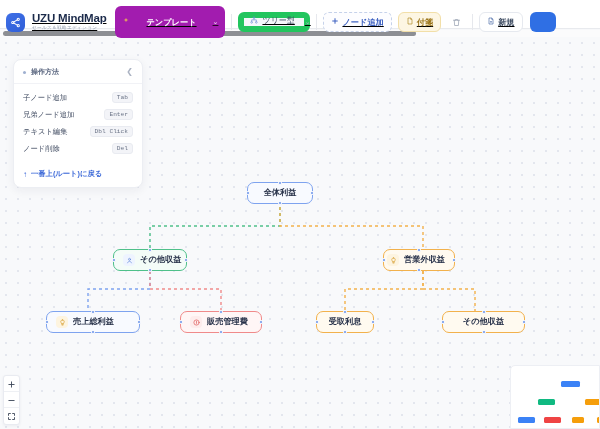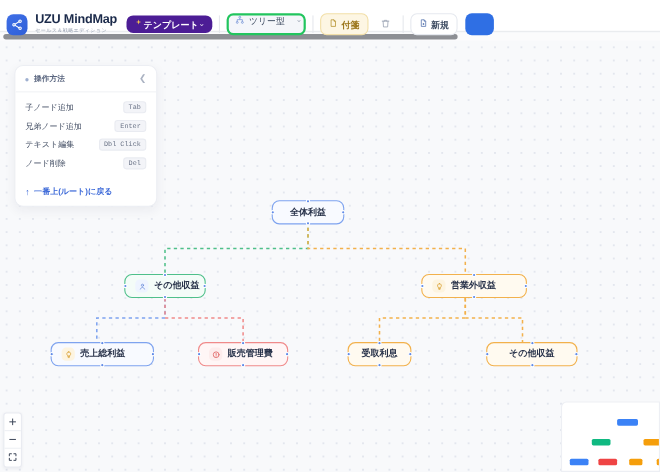--- a/index.html
+++ b/index.html
@@ -12,44 +12,45 @@
   .app { position:relative; width:600px; height:429px; overflow:hidden; }
 
   
   .toolbar {
     position:absolute; top:0; left:0; width:600px; height:29px;
     background:#ffffff;
     border-bottom:1px solid #e8eaee;
     display:flex; align-items:center; gap:6px;
     padding:16px 4px 0 6px;
     z-index:30;
+    text-decoration:underline;
   }
   .logo-icon {
     width:19px; height:19px; border-radius:6px;
     background:linear-gradient(145deg,#3f6fe6,#2f5fd8);
     display:flex; align-items:center; justify-content:center;
     flex:0 0 auto;
   }
   .brand { display:flex; flex-direction:column; justify-content:center; line-height:1; margin-left:1px; flex:0 0 auto;}
   .brand-title { font-size:11.5px; font-weight:700; color:#1b2a4a; letter-spacing:-0.2px; }
   .brand-sub { font-size:4.6px; color:#9aa3b3; letter-spacing:0.35px; margin-top:1.5px; }
 
   .btn-dark {
-    display:flex; align-items:center; gap:0;
-    height:16px; padding:0 7px; border-radius:6px;
-    background:#4c1d95; color:#ffffff;
+    display:flex; align-items:center; gap:16px;
+    height:32px; padding:0 7px; border-radius:6px;
+    background:#a21caf; color:#ffffff;
     font-size:8.2px; font-weight:700; white-space:nowrap;
     flex:0 0 auto; margin-left:3px;
   }
   .sep { width:1px; height:16px; background:#e6e8ed; flex:0 0 auto; }
 
   .select {
-    display:flex; align-items:flex-start; gap:4px;
+    display:flex; align-items:flex-end; gap:4px;
     height:20px; padding:0 6px; border-radius:6px;
-    background:#f4f6fa; border:2px solid #22c55e;
+    background:#f4f6fa; border:6px solid #22c55e;
     font-size:8px; color:#3c4a60; white-space:nowrap;
     flex:0 0 auto;
   }
   .select .caret { margin-left:auto; padding-left:6px; color:#a6aebd; font-size:7px; }
   .select.w1 { width:72px; }
   .select.w2 { width:68px; }
 
   .btn-outline {
     display:flex; align-items:center; gap:3px;
     height:20px; padding:0 7px; border-radius:6px;
@@ -233,20 +234,28 @@
           <path d="M12 7.6v4M12 11.6H5v4.8M12 11.6h7v4.8"></path>
         </svg>
       </span>
       <span>ツリー型</span>
       <span class="caret">⌄</span>
     </div>
 
 
     <div class="sep"></div>
 
+    <div class="btn-outline">
+      <span>
+        <svg width="8" height="8" viewBox="0 0 24 24" fill="none" stroke="#3b5fc0" stroke-width="3" stroke-linecap="round">
+          <path d="M12 5v14M5 12h14"></path>
+        </svg>
+      </span>
+      <span>ノード追加</span>
+    </div>
 
     <div class="btn-amber">
       <span>
         <svg width="8" height="8" viewBox="0 0 24 24" fill="none" stroke="#b08a22" stroke-width="2" stroke-linejoin="round">
           <path d="M14 3H6v18h12V7z"></path>
             <path d="M14 3v4h4"></path>
         </svg>
       </span>
       <span>付箋</span>
     </div>
@@ -311,21 +320,21 @@
       <span class="h r"></span>
       <span class="badge" style="background:#eef4ff;">
         <svg width="7" height="7" viewBox="0 0 24 24" fill="none" stroke="#5f85d8" stroke-width="2.2" stroke-linecap="round" stroke-linejoin="round">
           <circle cx="12" cy="8" r="3.4"></circle>
             <path d="M5.5 20c1.3-3.6 4-5.2 6.5-5.2s5.2 1.6 6.5 5.2"></path>
         </svg>
       </span>
       <span class="lbl">その他収益</span>
     </div>
 
-    <div class="node n-orange" style="left:383px; top:212px; width:96px;">
+    <div class="node n-orange" style="left:383px; top:212px; width:72px;justify-content:flex-end;">
       <span class="h t"></span>
       <span class="h b"></span>
       <span class="h l"></span>
       <span class="h r"></span>
       <span class="badge" style="background:#fdf4e0;">
         <svg width="7" height="7" viewBox="0 0 24 24" fill="none" stroke="#d79b28" stroke-width="2.2" stroke-linecap="round" stroke-linejoin="round">
           <path d="M9.5 18h5M10.5 21h3"></path>
             <path d="M12 3a6 6 0 0 0-3.6 10.8V16h7.2v-2.2A6 6 0 0 0 12 3z"></path>
         </svg>
       </span>

